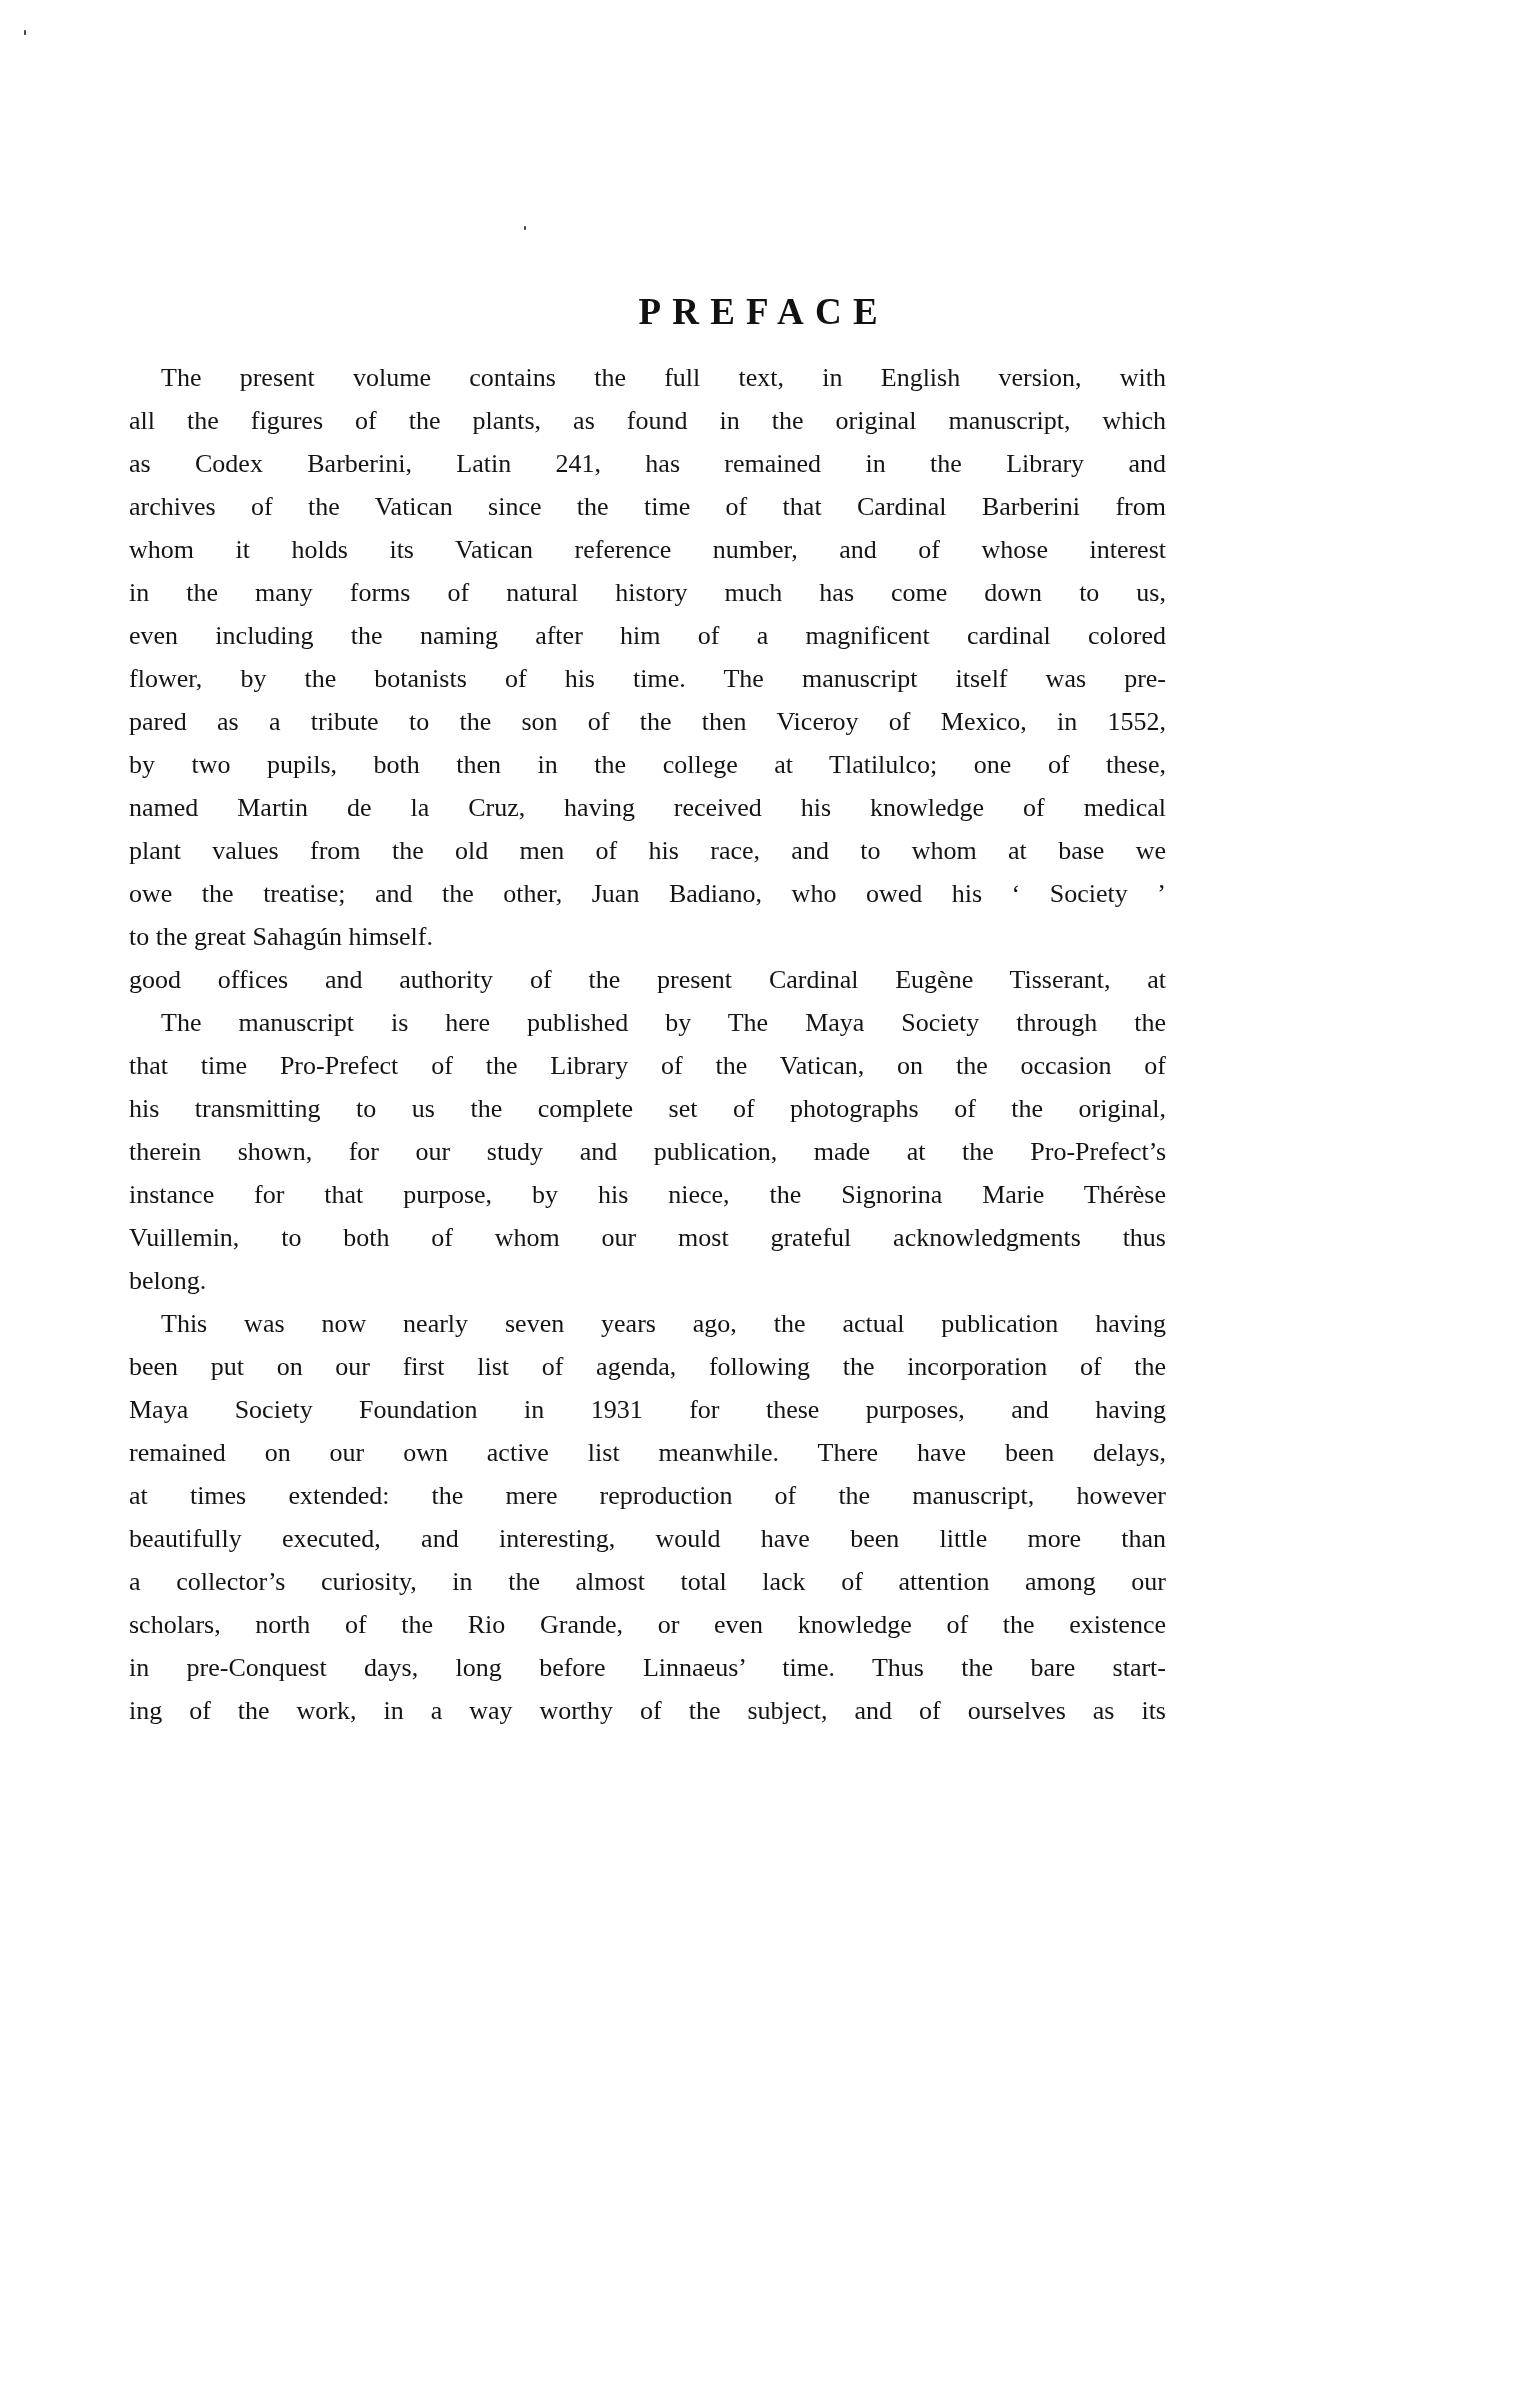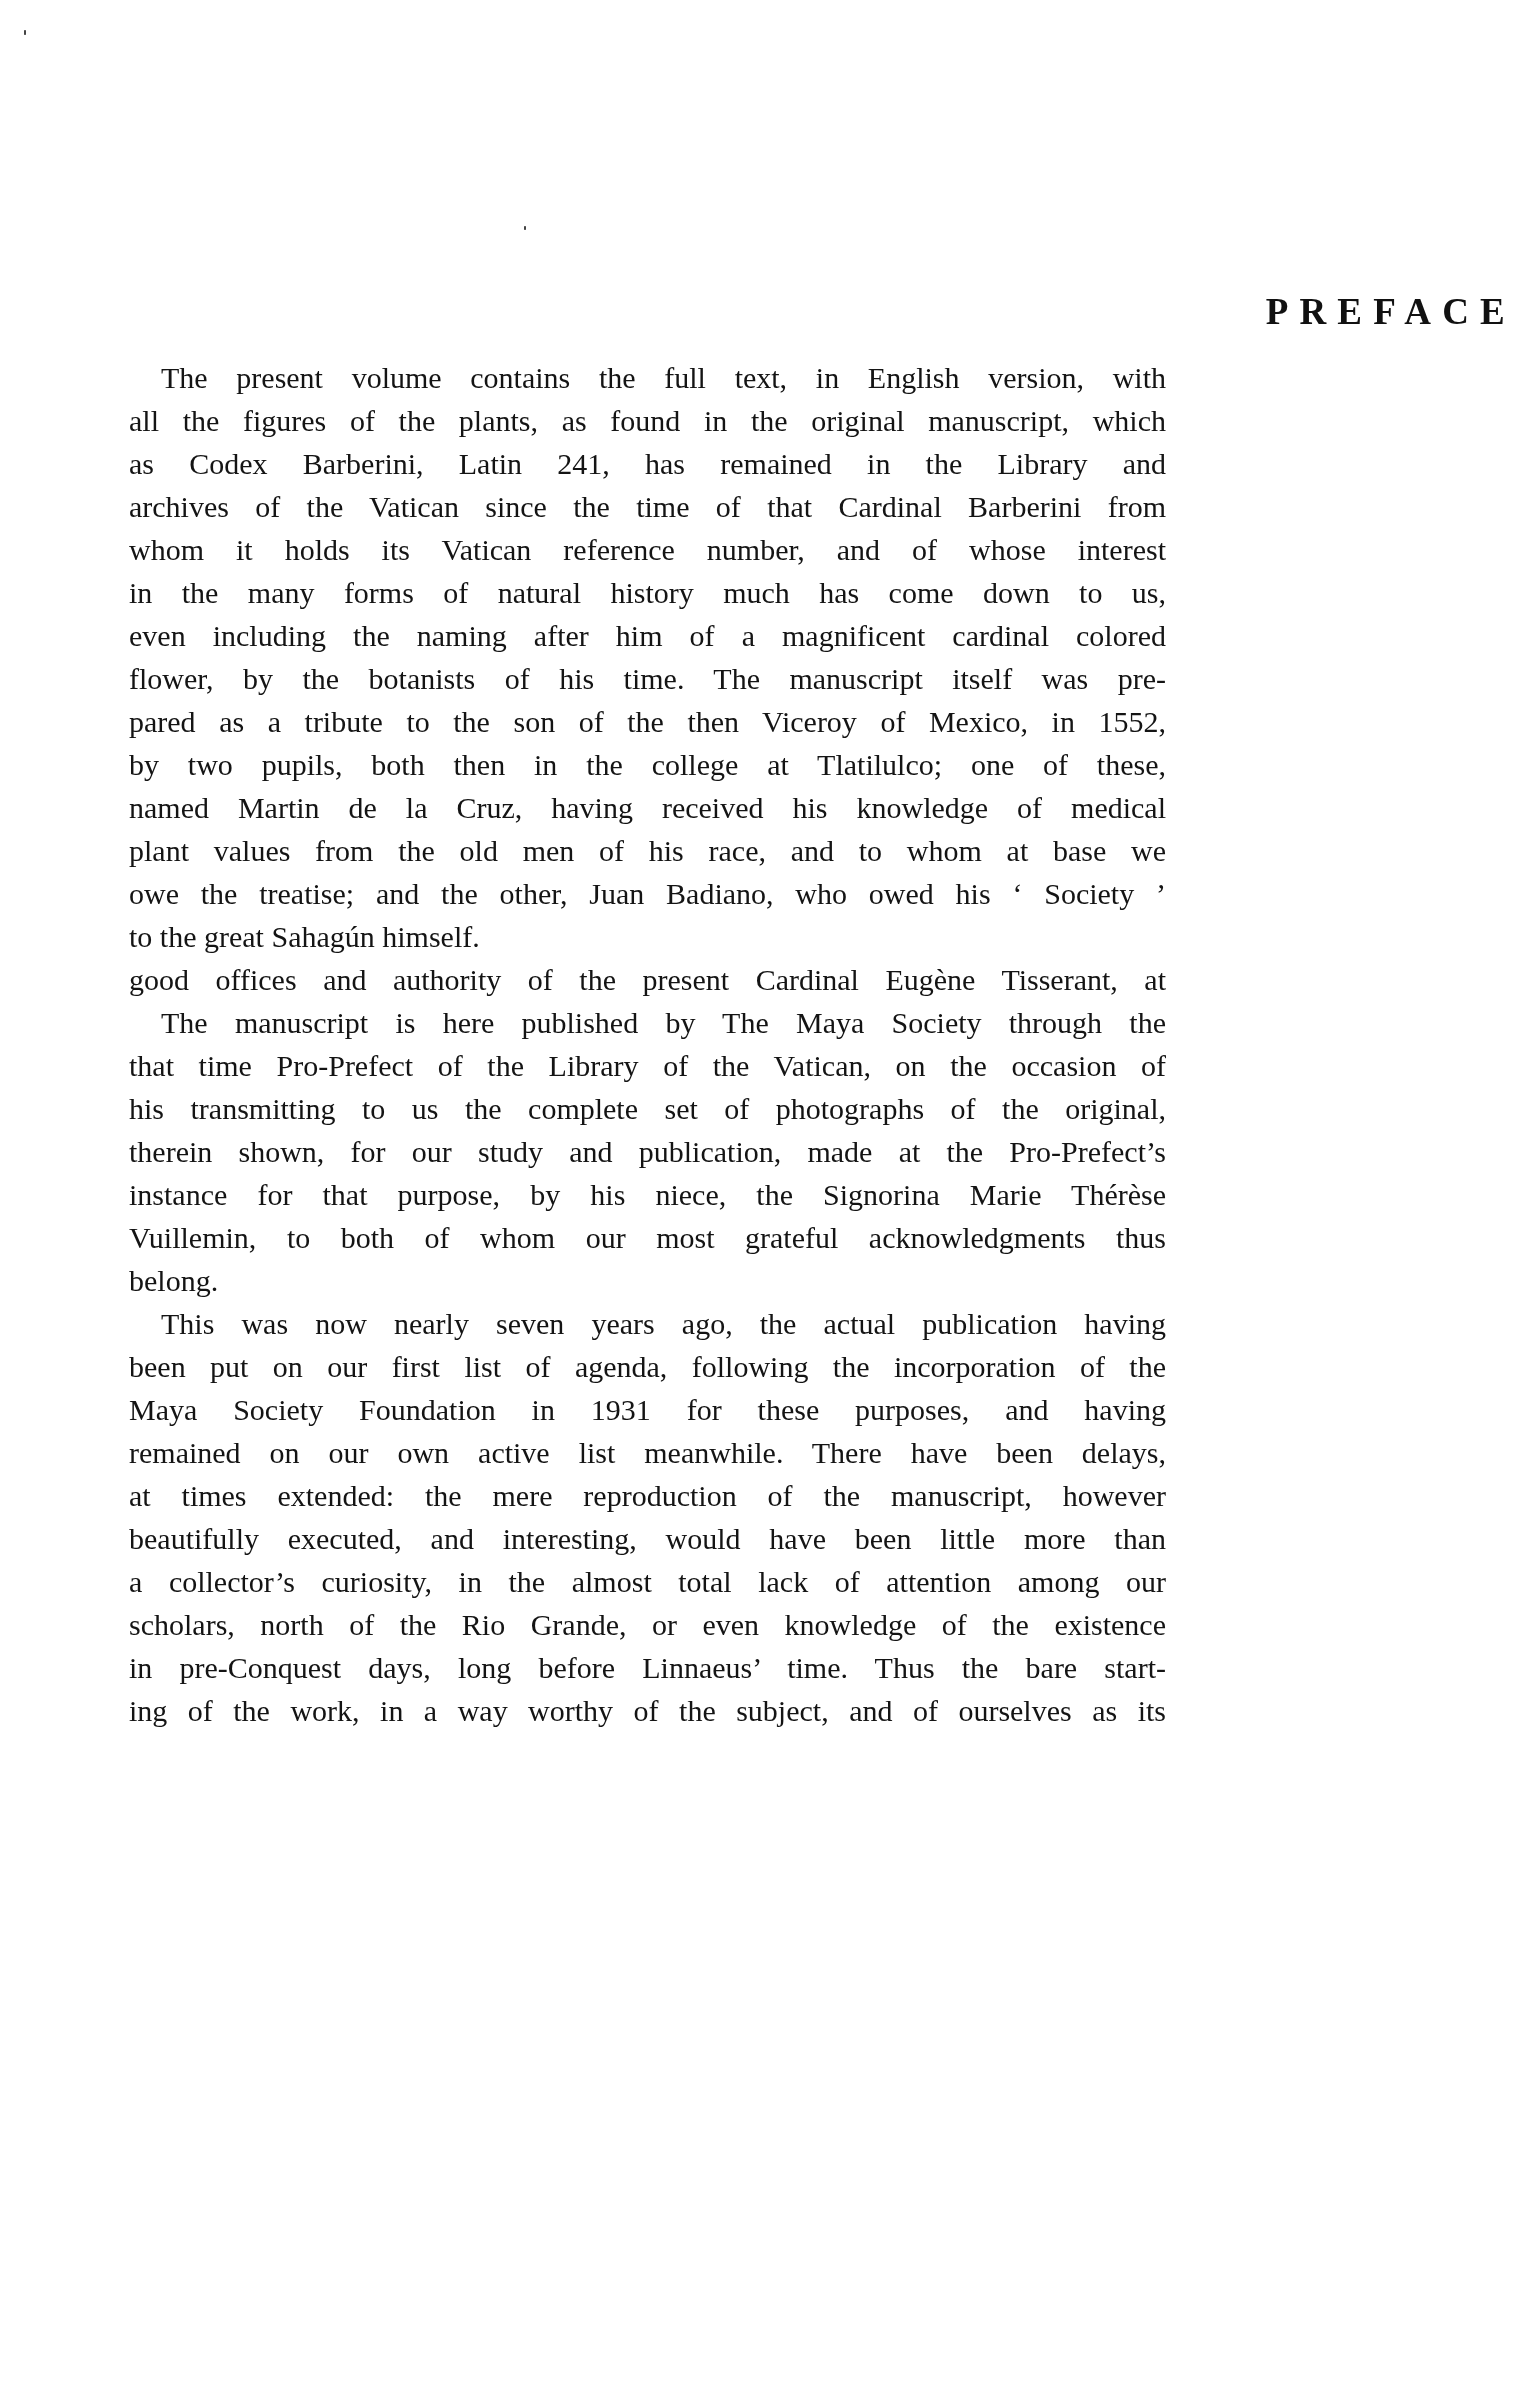--- a/index.html
+++ b/index.html
@@ -25,21 +25,21 @@
     .speck {
       position: absolute;
       background: #444;
       border-radius: 0.8px;
     }
     .title {
       position: absolute;
       left: 0;
       width: 1516px;
       top: 289px;
-      text-align: right;
+      text-align: center;
       font-family: "Liberation Serif", "DejaVu Serif", serif;
       font-weight: bold;
       font-size: 37px;
       letter-spacing: 11.2px;
       color: #111;
       margin: 0;
       line-height: 45px;
       padding-left: 11.2px;
       box-sizing: border-box;
     }
@@ -49,21 +49,21 @@
       top: 356px;
       width: 1037px;
     }
     .para {
       margin: 0;
     }
     .line {
       display: block;
       height: 43px;
       line-height: 43px;
-      font-size: 30px;
+      font-size: 26px;
       text-align: justify;
       text-align-last: justify;
       white-space: nowrap;
       overflow: visible;
     }
     .line.last {
       text-align-last: left;
     }
     .line.indent {
       padding-left: 32px;

